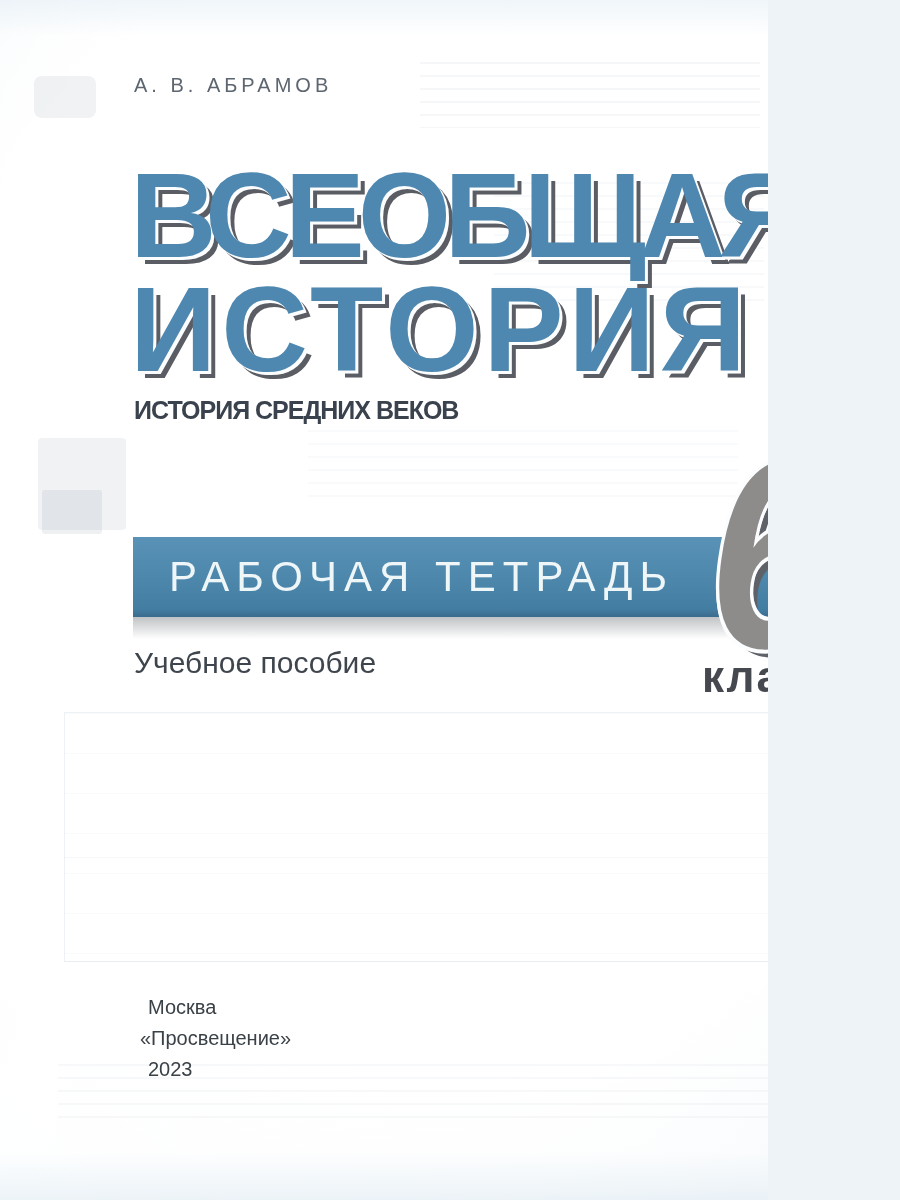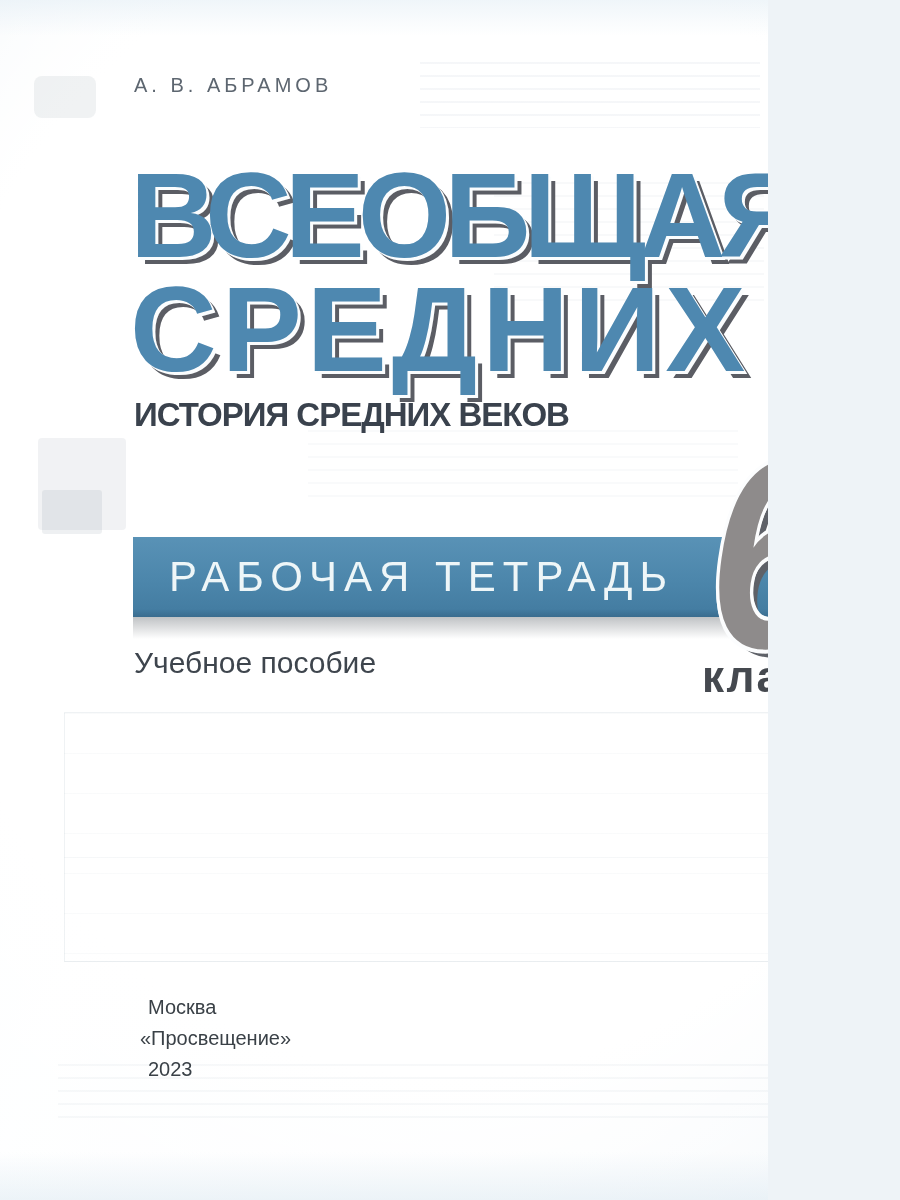--- a/index.html
+++ b/index.html
@@ -54,21 +54,21 @@
     font-size:120px;line-height:114px;
     text-shadow:
       2px 2px 0 #fbfdfe, 3px 3px 0 #fbfdfe,
       7px 7px 0 #5b5d64;
     white-space:nowrap;
   }
   .title-line1{display:block;letter-spacing:-7px;}
   .title-line2{display:block;letter-spacing:5px;}
   .subtitle{
     position:absolute;left:134px;top:396px;
-    font-size:33px;font-weight:700;letter-spacing:-1px;
+    font-size:25px;font-weight:700;letter-spacing:-1px;
     color:#3a424d;white-space:nowrap;
   }
 
   .banner{
     position:absolute;left:133px;top:537px;right:0;height:80px;
     background:linear-gradient(180deg,#5992b6 0%, #4c86ab 55%, #447da2 90%, #3a6c8e 100%);
     display:flex;align-items:center;padding-left:36px;box-sizing:border-box;
     z-index:2;
   }
   .banner::after{
@@ -122,21 +122,21 @@
   <div class="ghost ghost-plus"></div>
   <div class="ghost ghost-smudge1"></div>
   <div class="ghost ghost-smudge2"></div>
   <div class="ghost ghost-table"></div>
   <div class="ghost ghost-lines ghost-bottom"></div>
 
   <div class="author">А. В. АБРАМОВ</div>
 
   <div class="title">
     <span class="title-line1">ВСЕОБЩАЯ</span>
-    <span class="title-line2">СРЕДНИХ</span>
+    <span class="title-line2">ИСТОРИЯ</span>
   </div>
 
   <div class="subtitle">ИСТОРИЯ СРЕДНИХ ВЕКОВ</div>
 
   <div class="banner">
     <span class="banner-text">РАБОЧАЯ ТЕТРАДЬ</span>
   </div>
 
   <div class="grade-six">6</div>
   <div class="grade-label">класс</div>

